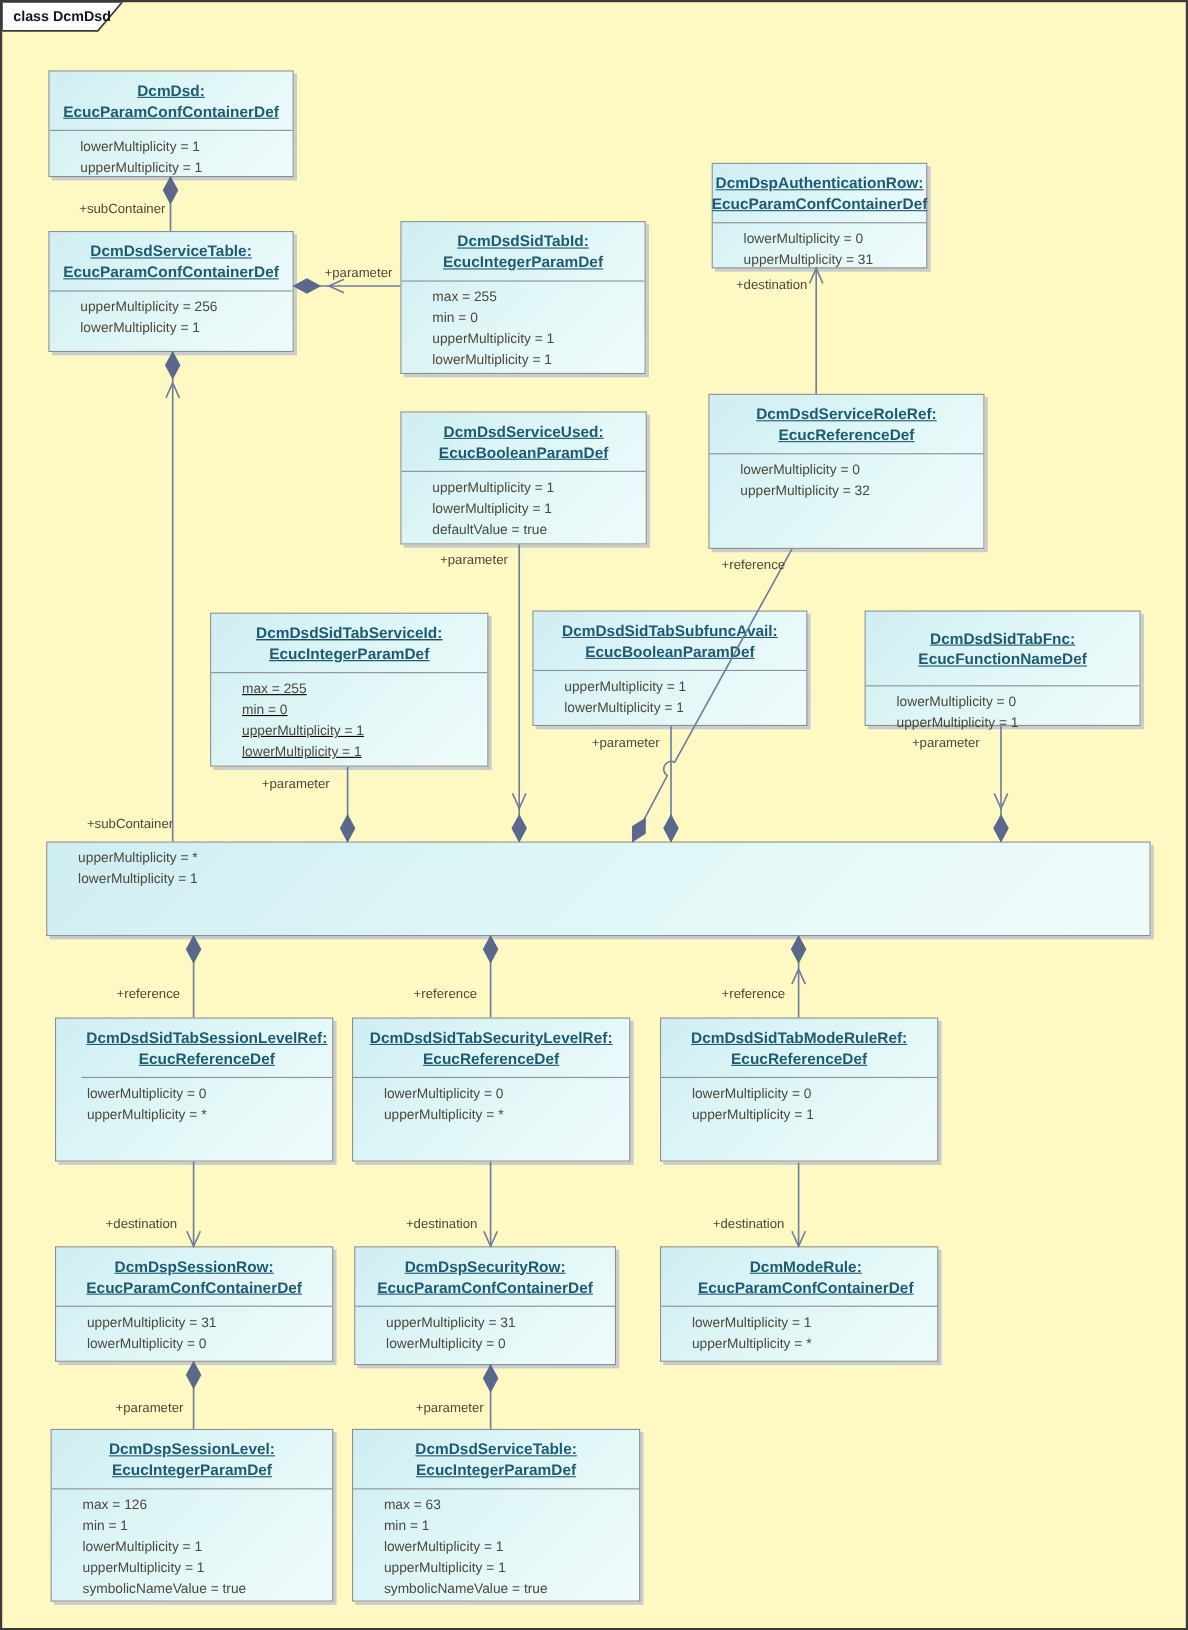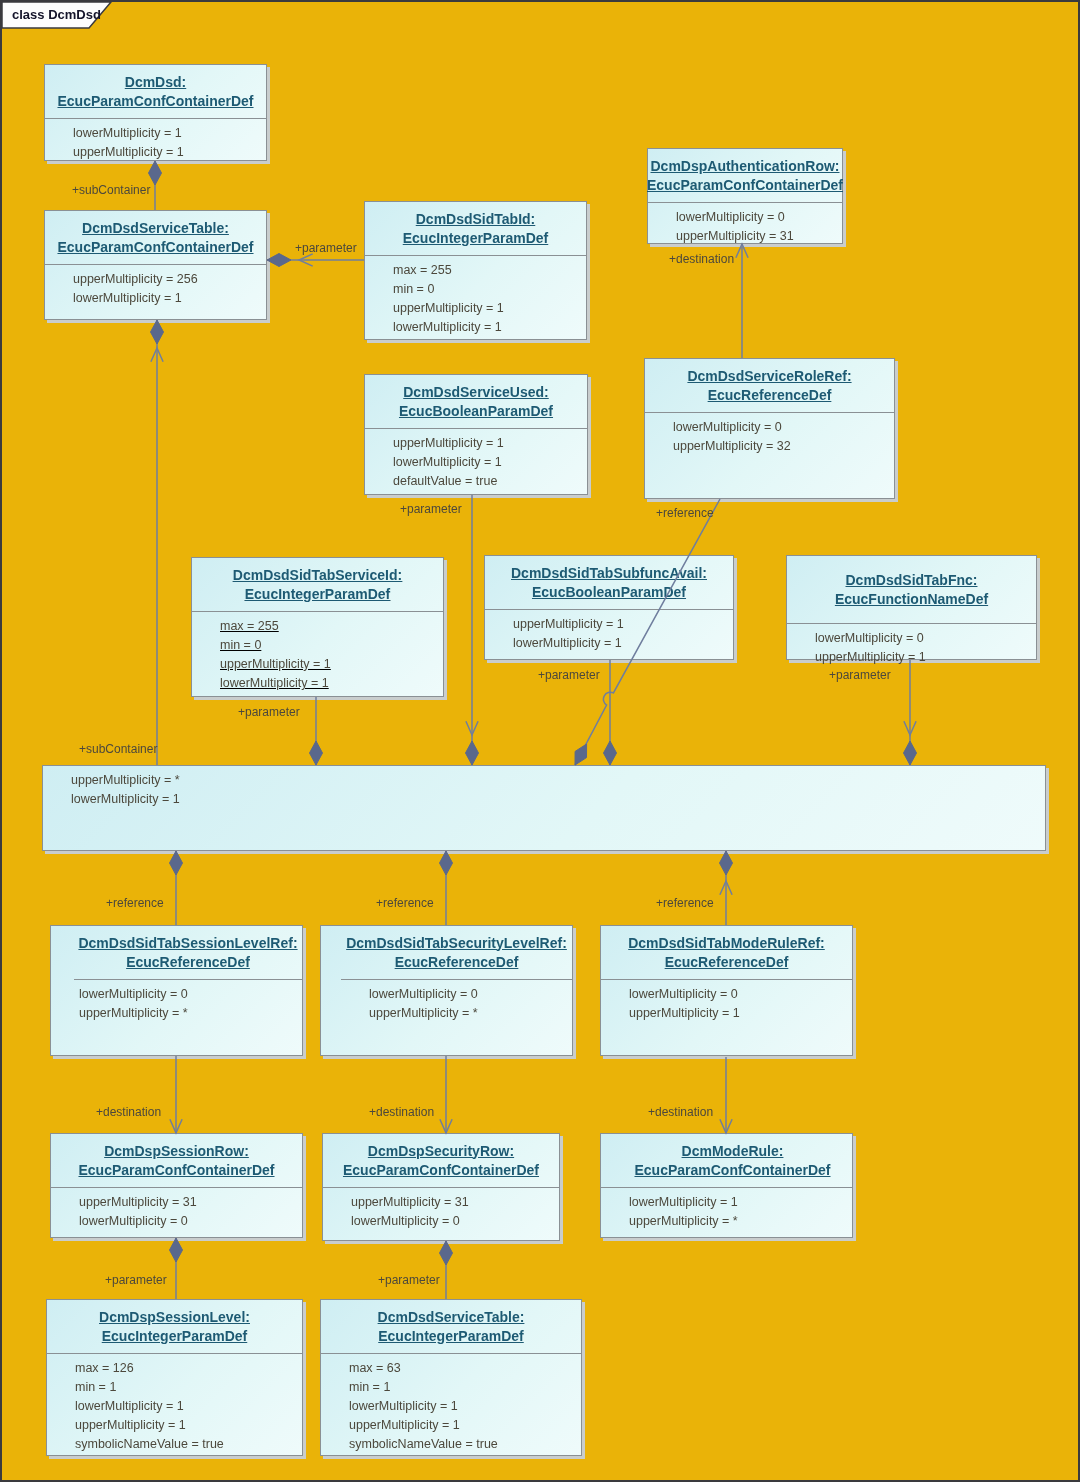--- a/index.html
+++ b/index.html
@@ -1,18 +1,18 @@
 <!DOCTYPE html>
 <html><head>
 <meta charset="utf-8">
 <style>
   html,body{margin:0;padding:0;background:#fff;}
   .canvas{
     position:relative;width:1080px;height:1482px;
-    box-sizing:border-box;border:2px solid #3a3a3e;background:#eab308;
+    box-sizing:border-box;border:2px solid #3a3a3e;background:#fef9c3;
     font-family:"Liberation Sans", sans-serif;overflow:hidden;
   }
   .tab{position:absolute;left:-1px;top:-1px;z-index:4;}
   .tab-label{
     position:absolute;left:10px;top:5px;z-index:5;
     font-size:13px;font-weight:bold;color:#14142a;white-space:nowrap;
   }
   #boxes{position:absolute;left:0;top:0;z-index:1;}
   #wires{position:absolute;left:0;top:0;z-index:2;pointer-events:none;}
   #labels{position:absolute;left:0;top:0;z-index:3;}
@@ -153,21 +153,21 @@
       <div class="uml-box" style="left: 48px; top: 923px; width: 253px; height: 131px;">
         <div class="uml-title" style="height: 54px; margin-left: 23px;">
           <span>DcmDsdSidTabSessionLevelRef:</span>
           <span>EcucReferenceDef</span>
         </div>
         <div class="uml-attrs">
           <div>lowerMultiplicity = 0</div>
           <div>upperMultiplicity = *</div>
         </div>
       </div>
-      <div class="uml-box" style="left: 318px; top: 923px; width: 253px; height: 131px; padding-left: 20px;">
+      <div class="uml-box" style="left: 318px; top: 923px; width: 253px; height: 131px;">
         <div class="uml-title" style="height: 54px;">
           <span>DcmDsdSidTabSecurityLevelRef:</span>
           <span>EcucReferenceDef</span>
         </div>
         <div class="uml-attrs">
           <div>lowerMultiplicity = 0</div>
           <div>upperMultiplicity = *</div>
         </div>
       </div>
       <div class="uml-box" style="left: 598px; top: 923px; width: 253px; height: 131px;">

